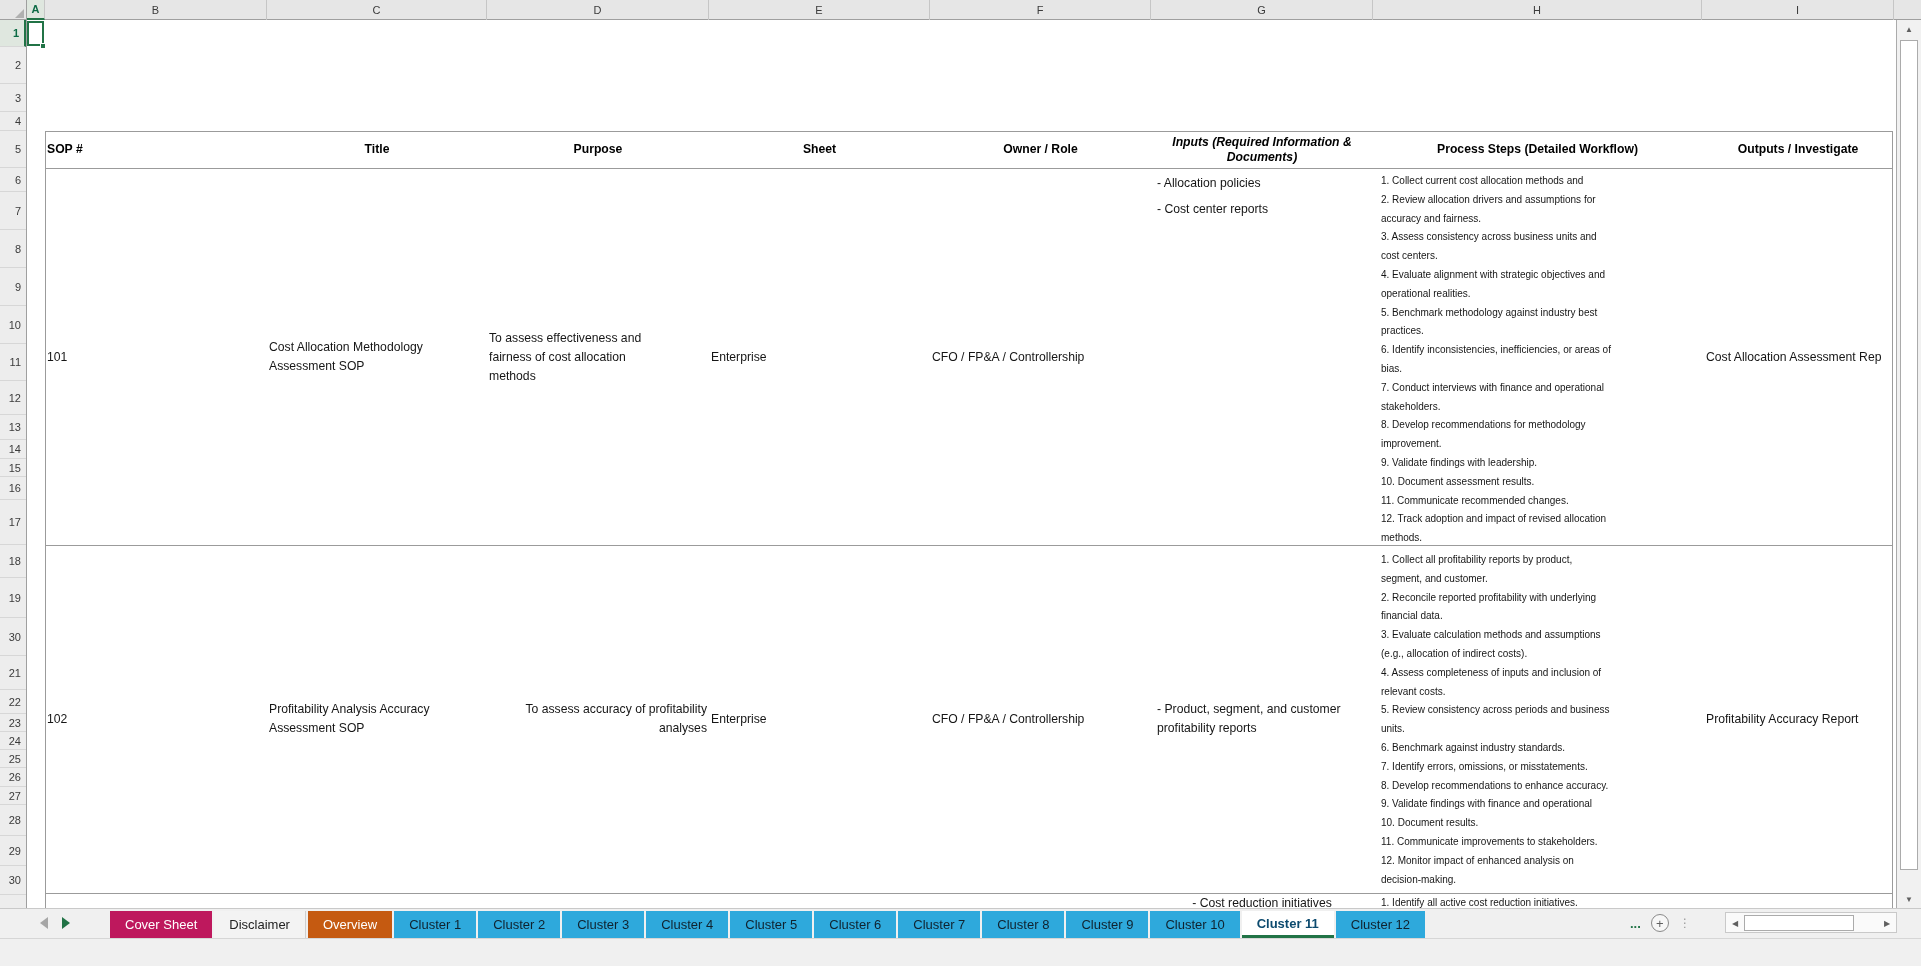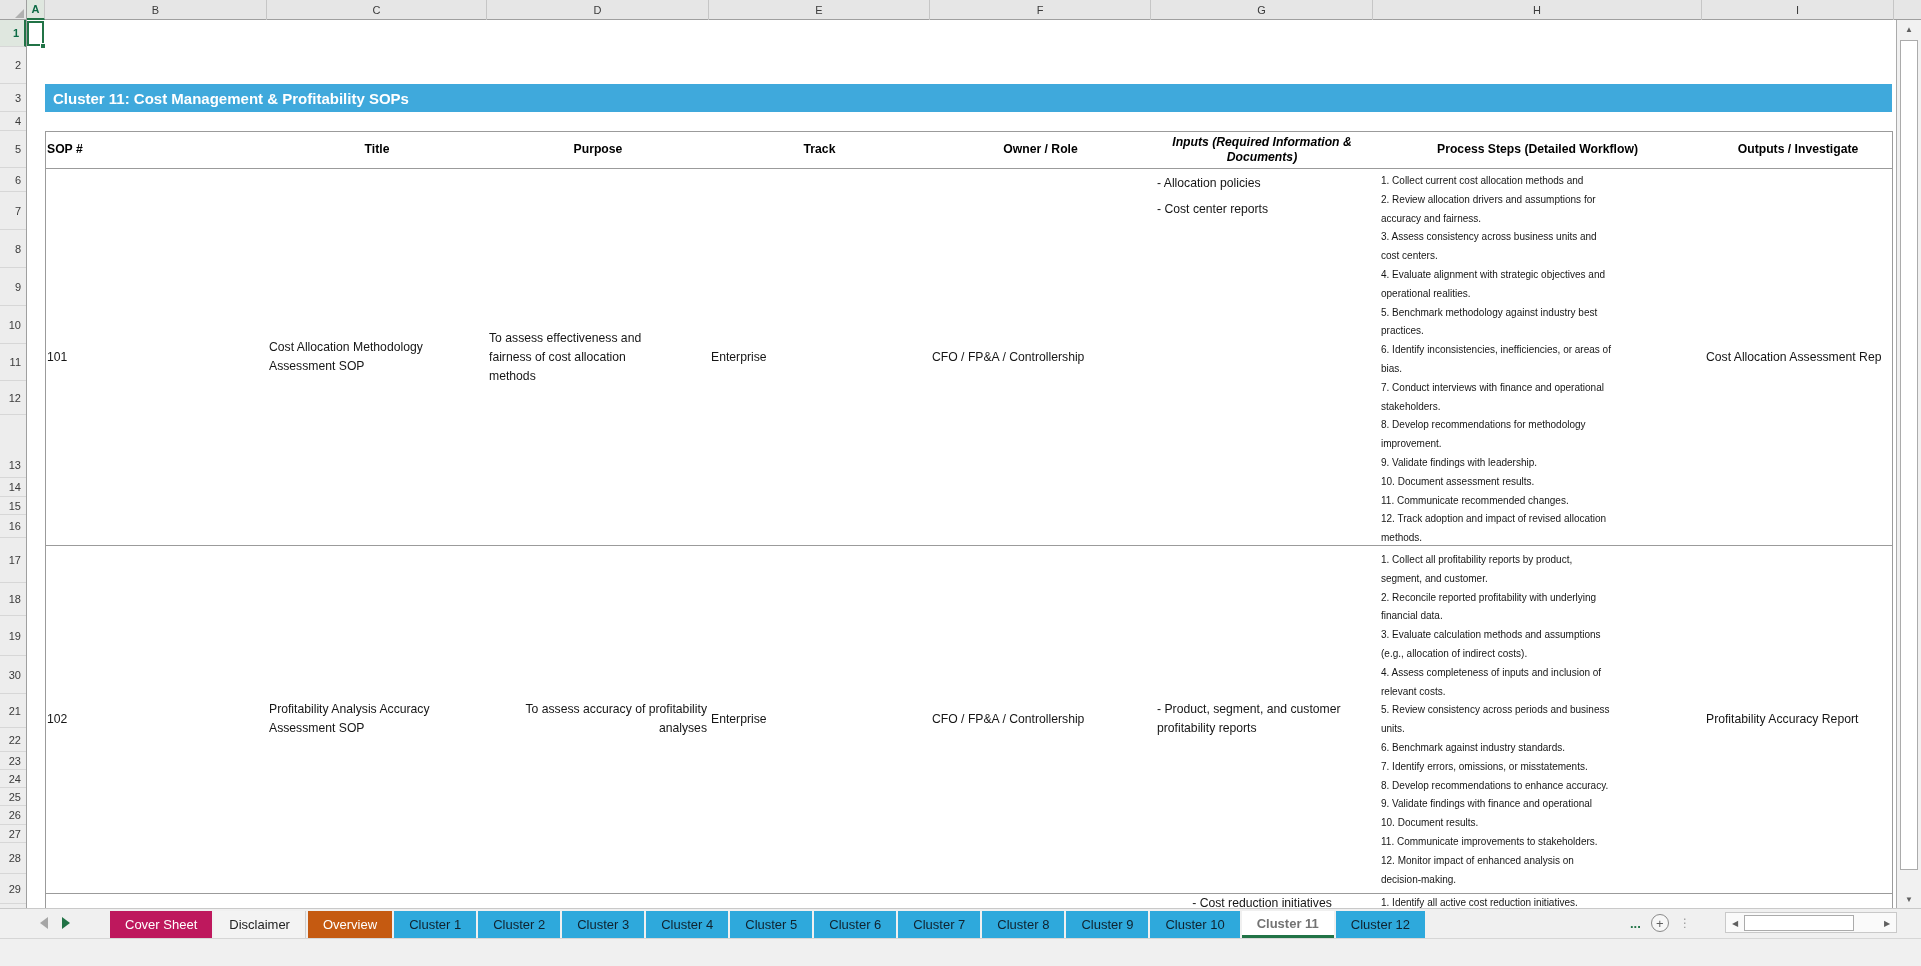--- a/index.html
+++ b/index.html
@@ -43,21 +43,21 @@
   
   .tabbar { left:0; top:908px; width:1921px; height:30px; background:#f0f0f0; border-top:1px solid #c9c9c9; z-index:7; display:flex; align-items:flex-end; }
   .navarrows { position:absolute; left:40px; top:908px; height:30px; display:flex; align-items:center; gap:14px; z-index:8; }
   .navtri { width:0; height:0; }
   .tabs { position:absolute; left:110px; top:911px; height:27px; display:flex; z-index:8; }
   .tab { height:27px; display:flex; align-items:center; padding:0 15px; font-size:13px; margin-right:2px; cursor:pointer; }
   .tab.navy { background:#be185d; color:#fff; }
   .tab.plain { background:#f3f3f3; color:#222; border-right:1px solid #cfcfcf; }
   .tab.orange { background:#c55a11; color:#fff; }
   .tab.blue { background:#2ea9dc; color:#10222e; }
-  .tab.active { background:#ffffff; color:#737373; font-weight:bold; border-bottom:3px solid #217346; }
+  .tab.active { background:#ffffff; color:#0c4a6e; font-weight:bold; border-bottom:3px solid #217346; }
   .tabextras { position:absolute; top:908px; height:30px; display:flex; align-items:center; gap:10px; z-index:8; }
   .addbtn { width:18px; height:18px; border:1px solid #8a8a8a; border-radius:50%; color:#5f5f5f; font-size:13px;
             display:flex; align-items:center; justify-content:center; background:#f7f7f7; }
   .hscroll { position:absolute; left:1725px; top:912px; width:172px; height:21px; background:#fafafa; border:1px solid #c9c9c9; z-index:8; display:flex; align-items:center; }
   .hthumb { position:absolute; left:18px; top:2px; width:110px; height:16px; background:#fff; border:1px solid #ababab; }
   
   .statusbar { left:0; top:938px; width:1921px; height:28px; background:#f0f0f0; border-top:1px solid #d6d6d6; z-index:7; }
   .sb-item { position:absolute; top:0; height:28px; display:flex; align-items:center; font-size:12px; color:#3b3b3b; gap:6px; }
   .viewicon { width:24px; height:22px; display:flex; align-items:center; justify-content:center; }
   .viewicon.on { background:#d9d9d9; border:1px solid #ababab; }
@@ -92,21 +92,21 @@
       <div class="rownum" style="height: 28px;">3</div>
       <div class="rownum" style="height: 19px;">4</div>
       <div class="rownum" style="height: 37px;">5</div>
       <div class="rownum" style="height: 24px;">6</div>
       <div class="rownum" style="height: 38px;">7</div>
       <div class="rownum" style="height: 38px;">8</div>
       <div class="rownum" style="height: 38px;">9</div>
       <div class="rownum" style="height: 38px;">10</div>
       <div class="rownum" style="height: 37px;">11</div>
       <div class="rownum" style="height: 34px;">12</div>
-      <div class="rownum" style="height: 25px; margin-top: 38px;">13</div>
+      <div class="rownum" style="height: 25px;">13</div>
       <div class="rownum" style="height: 19px;">14</div>
       <div class="rownum" style="height: 18px;">15</div>
       <div class="rownum" style="height: 23px;">16</div>
       <div class="rownum" style="height: 45px;">17</div>
       <div class="rownum" style="height: 33px;">18</div>
       <div class="rownum" style="height: 40px;">19</div>
       <div class="rownum" style="height: 38px;">30</div>
       <div class="rownum" style="height: 34px;">21</div>
       <div class="rownum" style="height: 24px;">22</div>
       <div class="rownum" style="height: 18px;">23</div>
@@ -116,33 +116,32 @@
       <div class="rownum" style="height: 18px;">27</div>
       <div class="rownum" style="height: 31px;">28</div>
       <div class="rownum" style="height: 30px;">29</div>
       <div class="rownum" style="height: 29px;">30</div>
     </div>
 
   <div class="abs sheetbg"></div>
   <div class="abs selbox"></div>
   <div class="abs selhandle"></div>
 
-  <div class="abs subtitlebar" id="subtitlebar" style="background: rgb(63, 169, 220);">Cluster 11: Cost Management &amp; Profitability SOPs</div>
 
   <div id="tablelayer">
       <div class="bline" style="left: 45px; top: 131px; width: 1847px; height: 1px;"></div>
       <div class="bline" style="left: 45px; top: 168px; width: 1847px; height: 1px;"></div>
       <div class="bline" style="left: 45px; top: 545px; width: 1847px; height: 1px;"></div>
       <div class="bline" style="left: 45px; top: 893px; width: 1847px; height: 1px;"></div>
       <div class="bline" style="left: 45px; top: 131px; width: 1px; height: 777px;"></div>
       <div class="bline" style="left: 1892px; top: 131px; width: 1px; height: 777px;"></div>
       <div class="cell hdr left" style="left: 47px; top: 131px; width: 218px; height: 37px;">SOP #</div>
       <div class="cell hdr" style="left: 269px; top: 131px; width: 216px; height: 37px;">Title</div>
       <div class="cell hdr" style="left: 489px; top: 131px; width: 218px; height: 37px;">Purpose</div>
-      <div class="cell hdr" style="left: 711px; top: 131px; width: 217px; height: 37px;">Track</div>
+      <div class="cell hdr" style="left: 711px; top: 131px; width: 217px; height: 37px;">Sheet</div>
       <div class="cell hdr" style="left: 932px; top: 131px; width: 217px; height: 37px;">Owner / Role</div>
       <div class="cell hdr" style="left: 1153px; top: 131px; width: 218px; height: 37px; font-style: italic;">Inputs (Required Information &amp;
 Documents)</div>
       <div class="cell hdr" style="left: 1375px; top: 131px; width: 325px; height: 37px;">Process Steps (Detailed Workflow)</div>
       <div class="cell hdr" style="left: 1704px; top: 131px; width: 188px; height: 37px;">Outputs / Investigate</div>
       <div class="cell vcent" style="left: 47px; top: 357px;">101</div>
       <div class="cell vcent" style="left: 269px; width: 214px; top: 357px;">Cost Allocation Methodology
 Assessment SOP</div>
       <div class="cell vcent" style="left: 489px; width: 218px; top: 357px;">To assess effectiveness and
 fairness of cost allocation

